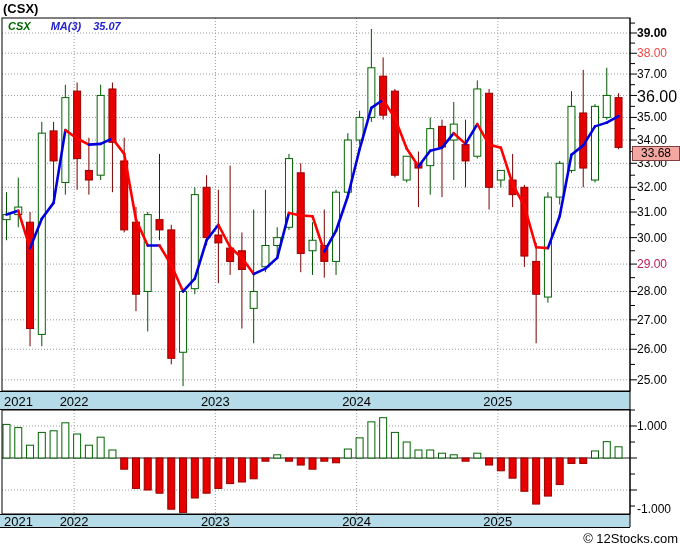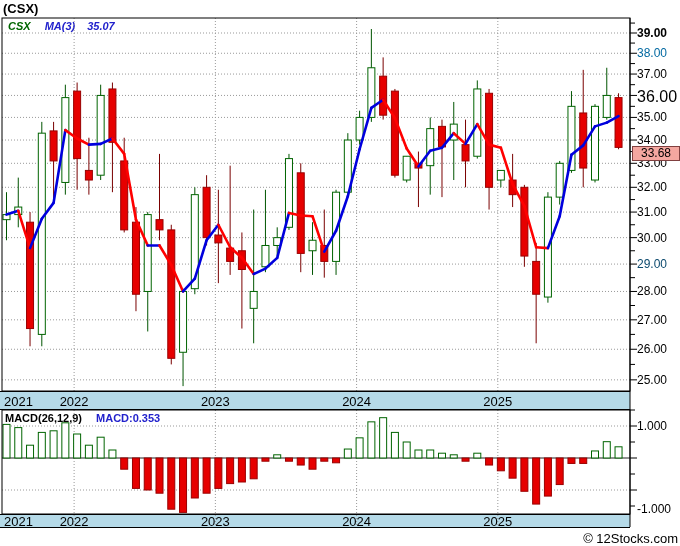--- a/index.html
+++ b/index.html
@@ -3,21 +3,21 @@
 <meta charset="utf-8">
 <style>
   html,body{margin:0;padding:0;background:#fff;}
   .page{position:relative;width:680px;height:546px;background:#fff;
         font-family:"Liberation Sans",sans-serif;overflow:hidden;}
   .abs{position:absolute;}
   #page-title{left:3px;top:1px;font-size:13px;font-weight:bold;color:#000;letter-spacing:0px;}
   .legend{left:8px;top:20px;font-size:11px;font-weight:bold;}
   .legend span{margin-right:0;font-style:italic;}
   #legend-symbol{color:#006600;}
-  #legend-ma{color:#2222cc;margin-left:14px;}
+  #legend-ma{color:#2222cc;margin-left:20px;}
   #legend-ma-value{color:#2222cc;margin-left:12px;}
   .band{left:0;width:630px;background:#b5dae8;border-top:1px solid #000;border-bottom:1px solid #000;}
   #band-top{top:391px;height:17px;}
   #band-bottom{top:514px;height:12px;}
   #macd-row{left:5px;top:412px;font-size:11px;}
   #macd-label{color:#000;font-weight:bold;}
   #macd-value{color:#2222cc;font-weight:bold;margin-left:14px;}
   #price-badge{left:632px;top:146px;width:46px;height:13px;background:#f4a7a0;
      border:1px solid #804040;font-size:12px;color:#000;text-align:center;line-height:13px;}
   #copyright{right:2px;top:531px;font-size:13px;color:#000;}
@@ -29,23 +29,20 @@
 <div class="page">
   <div class="abs" id="page-title">(CSX)</div>
 
   <div class="abs legend">
     <span id="legend-symbol">CSX</span><span id="legend-ma">MA(3)</span><span id="legend-ma-value">35.07</span>
   </div>
 
   <div class="abs band" id="band-top"></div>
   <div class="abs band" id="band-bottom"></div>
 
-  <div class="abs" id="macd-row">
-    <span id="macd-label">MACD(26,12,9)</span><span id="macd-value">MACD:0.353</span>
-  </div>
 
   <svg id="plot" width="680" height="546">
       <line x1="2" y1="33" x2="630" y2="33" stroke="#999999" stroke-width="1" stroke-dasharray="1,2"></line>
       <line x1="630" y1="33" x2="637" y2="33" stroke="#000" stroke-width="1"></line>
       <line x1="2" y1="53.26087939454337" x2="630" y2="53.26087939454337" stroke="#999999" stroke-width="1" stroke-dasharray="1,2"></line>
       <line x1="630" y1="53.26087939454337" x2="637" y2="53.26087939454337" stroke="#000" stroke-width="1"></line>
       <line x1="2" y1="74.06211211862907" x2="630" y2="74.06211211862907" stroke="#999999" stroke-width="1" stroke-dasharray="1,2"></line>
       <line x1="630" y1="74.06211211862907" x2="637" y2="74.06211211862907" stroke="#000" stroke-width="1"></line>
       <line x1="2" y1="95.43331198535836" x2="630" y2="95.43331198535836" stroke="#999999" stroke-width="1" stroke-dasharray="1,2"></line>
       <line x1="630" y1="95.43331198535836" x2="637" y2="95.43331198535836" stroke="#000" stroke-width="1"></line>
@@ -315,30 +312,30 @@
       <rect x="591.5" y="450.96" width="7" height="7.04" fill="#ffffff" stroke="#006400" stroke-width="1"></rect>
       <rect x="603.27" y="441.68" width="7" height="16.32" fill="#ffffff" stroke="#006400" stroke-width="1"></rect>
       <rect x="615.04" y="446.8" width="7" height="11.2" fill="#ffffff" stroke="#006400" stroke-width="1"></rect>
       <rect x="2" y="18" width="628" height="373" fill="none" stroke="#000" stroke-width="1"></rect>
       <rect x="2" y="410" width="628" height="104" fill="none" stroke="#000" stroke-width="1"></rect>
       <line x1="630" y1="18" x2="630" y2="527" stroke="#000" stroke-width="1"></line>
     </svg>
 
   <div id="labels">
       <div class="abs" style="left: 637px; top: 26px; font-size: 12px; color: rgb(0, 0, 0); font-weight: bold;">39.00</div>
-      <div class="abs" style="left: 637px; top: 46.2609px; font-size: 12px; color: #0369a1;">38.00</div>
+      <div class="abs" style="left: 637px; top: 46.2609px; font-size: 12px; color: #ef4444;">38.00</div>
       <div class="abs" style="left: 637px; top: 67.0621px; font-size: 12px; color: rgb(0, 0, 0);">37.00</div>
       <div class="abs" style="left: 637px; top: 88.4333px; font-size: 16px; color: rgb(0, 0, 0);">36.00</div>
       <div class="abs" style="left: 637px; top: 110.407px; font-size: 12px; color: rgb(0, 0, 0);">35.00</div>
       <div class="abs" style="left: 637px; top: 133.017px; font-size: 12px; color: rgb(0, 0, 0);">34.00</div>
       <div class="abs" style="left: 637px; top: 156.302px; font-size: 12px; color: rgb(0, 0, 0);">33.00</div>
       <div class="abs" style="left: 637px; top: 180.304px; font-size: 12px; color: rgb(0, 0, 0);">32.00</div>
       <div class="abs" style="left: 637px; top: 205.068px; font-size: 12px; color: rgb(0, 0, 0);">31.00</div>
       <div class="abs" style="left: 637px; top: 230.644px; font-size: 12px; color: rgb(0, 0, 0);">30.00</div>
-      <div class="abs" style="left: 637px; top: 257.087px; font-size: 12px; color: #0c4a6e;">29.00</div>
+      <div class="abs" style="left: 637px; top: 257.087px; font-size: 12px; color: #be185d;">29.00</div>
       <div class="abs" style="left: 637px; top: 284.459px; font-size: 12px; color: rgb(0, 0, 0);">28.00</div>
       <div class="abs" style="left: 637px; top: 312.825px; font-size: 12px; color: rgb(0, 0, 0);">27.00</div>
       <div class="abs" style="left: 637px; top: 342.263px; font-size: 12px; color: rgb(0, 0, 0);">26.00</div>
       <div class="abs" style="left: 637px; top: 372.855px; font-size: 12px; color: rgb(0, 0, 0);">25.00</div>
       <div class="abs" style="top: 393.5px; font-size: 13px; left: 4px;">2021</div>
       <div class="abs" style="top: 514px; font-size: 13px; left: 4px;">2021</div>
       <div class="abs" style="top: 393.5px; font-size: 13px; left: 57.12px; width: 34px; text-align: center;">2022</div>
       <div class="abs" style="top: 514px; font-size: 13px; left: 57.12px; width: 34px; text-align: center;">2022</div>
       <div class="abs" style="top: 393.5px; font-size: 13px; left: 198.36px; width: 34px; text-align: center;">2023</div>
       <div class="abs" style="top: 514px; font-size: 13px; left: 198.36px; width: 34px; text-align: center;">2023</div>

